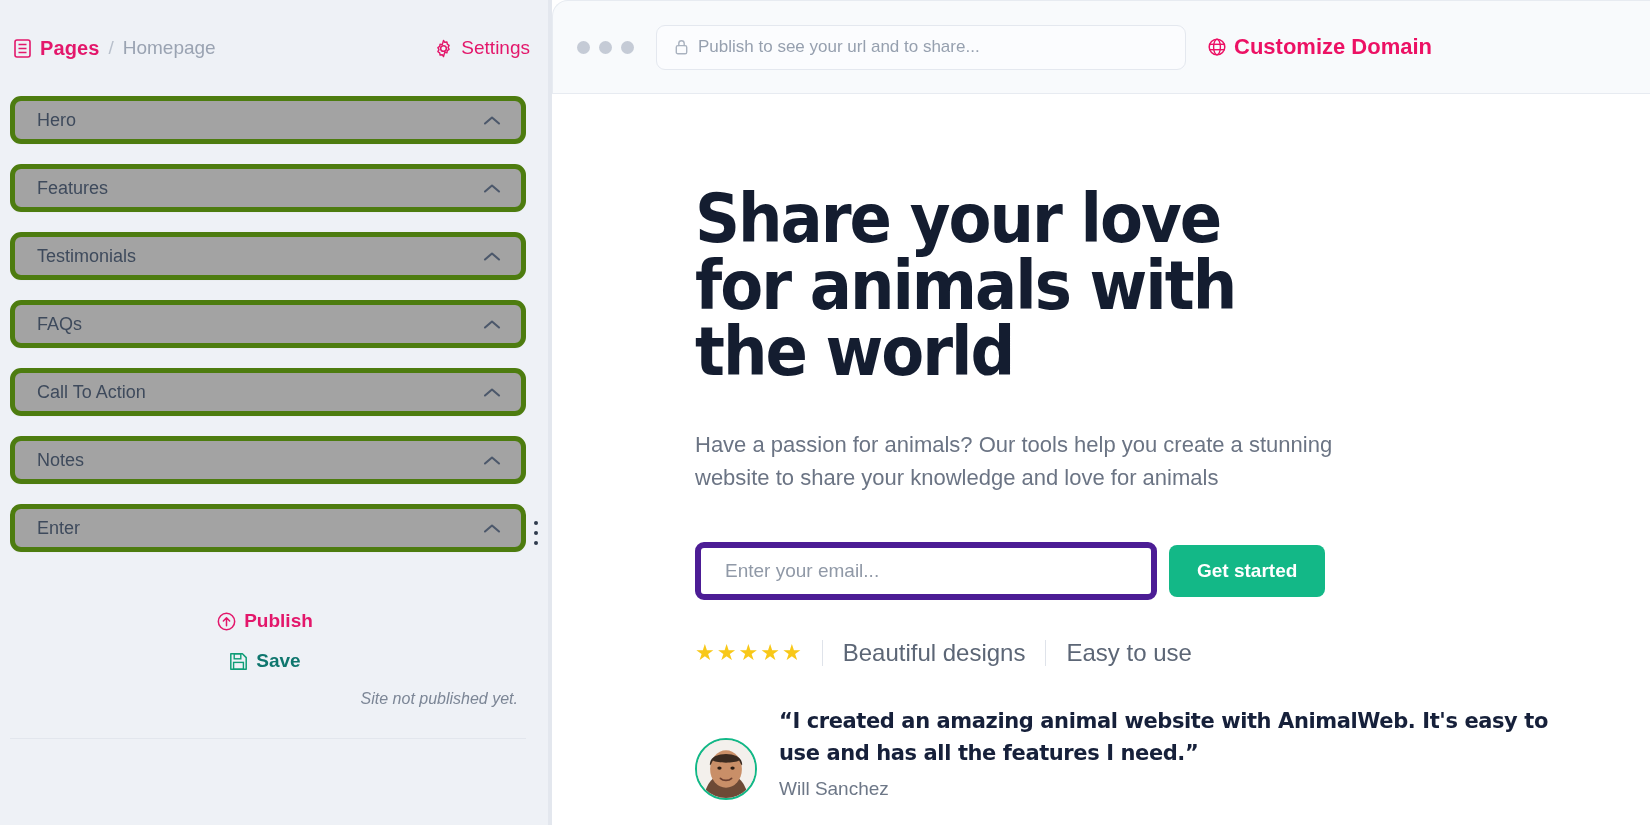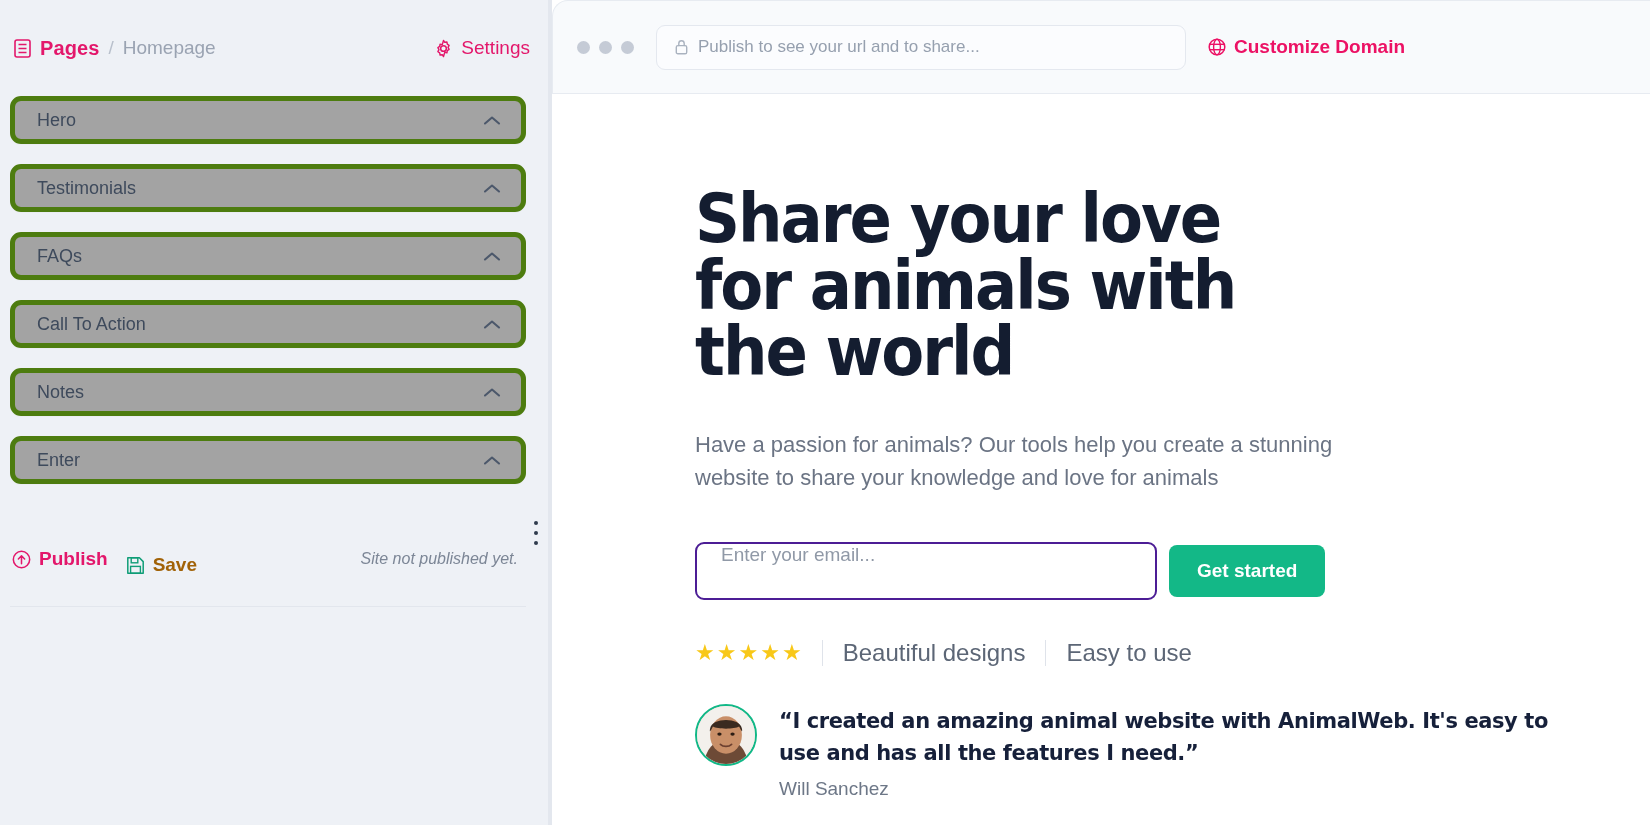--- a/index.html
+++ b/index.html
@@ -62,28 +62,28 @@
     width: 14px; height: 24px;
     display: flex; flex-direction: column;
     align-items: center; justify-content: space-between;
     cursor: pointer;
   }
   .kebab i { width: 4px; height: 4px; border-radius: 50%; background: #2f3b4d; display:block; }
 
   .actions-row {
     margin-top: 38px;
     padding: 0 34px 0 12px;
-    display: flex; align-items: center; gap: 18px;
+    display: flex; align-items: center; gap: 18px; flex-direction: column;
   }
   .act {
     display: flex; align-items: center; gap: 8px;
     font-size: 19px; font-weight: 700; cursor: pointer;
   }
   .act-publish { color: #e3176b; }
-  .act-save { color: #a16207; margin-top: 12px; }
+  .act-save { color: #0f766e; }
   .pub-icon, .save-icon { width: 19px; height: 19px; display: block; }
   .status-note {
     margin-left: auto; font-style: italic;
     color: #7c8696; font-size: 16px;
   }
   .divider-h {
     margin: 30px 26px 0 10px;
     border-top: 1px solid #e2e6ed;
   }
 
@@ -120,21 +120,21 @@
     border: 1px solid #e4e8ef;
     border-radius: 9px;
     display: flex; align-items: center;
     gap: 10px; padding: 0 18px;
     cursor: text;
   }
   .lock-icon { width: 13px; height: 16px; display:block; flex: 0 0 auto; }
   .url-placeholder { color: #96a0af; font-size: 17px; }
   .customize-domain {
     display: flex; align-items: center; gap: 8px;
-    color: #ec1164; font-weight: 600; font-size: 19px;
+    color: #ec1164; font-weight: 600; font-size: 22px;
     cursor: pointer; white-space: nowrap;
   }
   .globe-icon { width: 18px; height: 18px; display:block; }
 
   .site-canvas {
     flex: 1 1 auto;
     background: #fff;
     padding: 92px 0 0 0;
     overflow: hidden;
   }
@@ -156,24 +156,24 @@
     line-height: 1.52;
     color: #6b7484;
     max-width: 700px;
   }
   .signup-row {
     margin-top: 47px;
     display: flex; align-items: center; gap: 12px;
   }
   .email-input {
     width: 462px; height: 58px;
-    border: 2px solid #4c1d95;
+    border: 6px solid #4c1d95;
     border-radius: 9px;
     background: #fff;
-    display: flex; align-items: flex-start;
+    display: flex; align-items: center;
     padding: 0 24px;
     cursor: text;
   }
   .email-placeholder { color: #9099a7; font-size: 19px; }
   .get-started-btn {
     height: 52px;
     background: #13b887;
     color: #fff;
     border: none; border-radius: 8px;
     font-size: 19px; font-weight: 700;
@@ -185,21 +185,21 @@
     margin-top: 40px;
     display: flex; align-items: center;
     height: 26px;
   }
   .stars { display: flex; gap: 2px; color: #f8c818; font-size: 22px; line-height: 1; }
   .vrule { width: 1px; height: 26px; background: #dfe3ea; margin: 0 20px; }
   .proof-text { color: #5c6676; font-size: 24px; }
 
   .testimonial {
     margin-top: 38px;
-    display: flex; gap: 22px; align-items: flex-start;
+    display: flex; gap: 22px; align-items: flex-end;
   }
   .avatar {
     width: 62px; height: 62px; border-radius: 50%;
     border: 2px solid #11b887;
     flex: 0 0 62px;
     overflow: hidden;
     position: relative;
     background: #e9ddd3;
   }
   .avatar svg { display: block; width: 100%; height: 100%; }
@@ -255,20 +255,28 @@
 
       <div class="section-card">
         <span class="section-label">Hero</span>
         <span>
           <svg class="chev" viewBox="0 0 18 11" fill="none" xmlns="http://www.w3.org/2000/svg">
             <path d="M2 8.5L9 2.5l7 6" stroke="#4c586b" stroke-width="2.1" stroke-linecap="round" stroke-linejoin="round"></path>
           </svg>
         </span>
       </div>
 
+      <div class="section-card">
+        <span class="section-label">Features</span>
+        <span>
+          <svg class="chev" viewBox="0 0 18 11" fill="none" xmlns="http://www.w3.org/2000/svg">
+            <path d="M2 8.5L9 2.5l7 6" stroke="#4c586b" stroke-width="2.1" stroke-linecap="round" stroke-linejoin="round"></path>
+          </svg>
+        </span>
+      </div>
 
       <div class="section-card">
         <span class="section-label">Testimonials</span>
         <span>
           <svg class="chev" viewBox="0 0 18 11" fill="none" xmlns="http://www.w3.org/2000/svg">
             <path d="M2 8.5L9 2.5l7 6" stroke="#4c586b" stroke-width="2.1" stroke-linecap="round" stroke-linejoin="round"></path>
           </svg>
         </span>
       </div>
 

